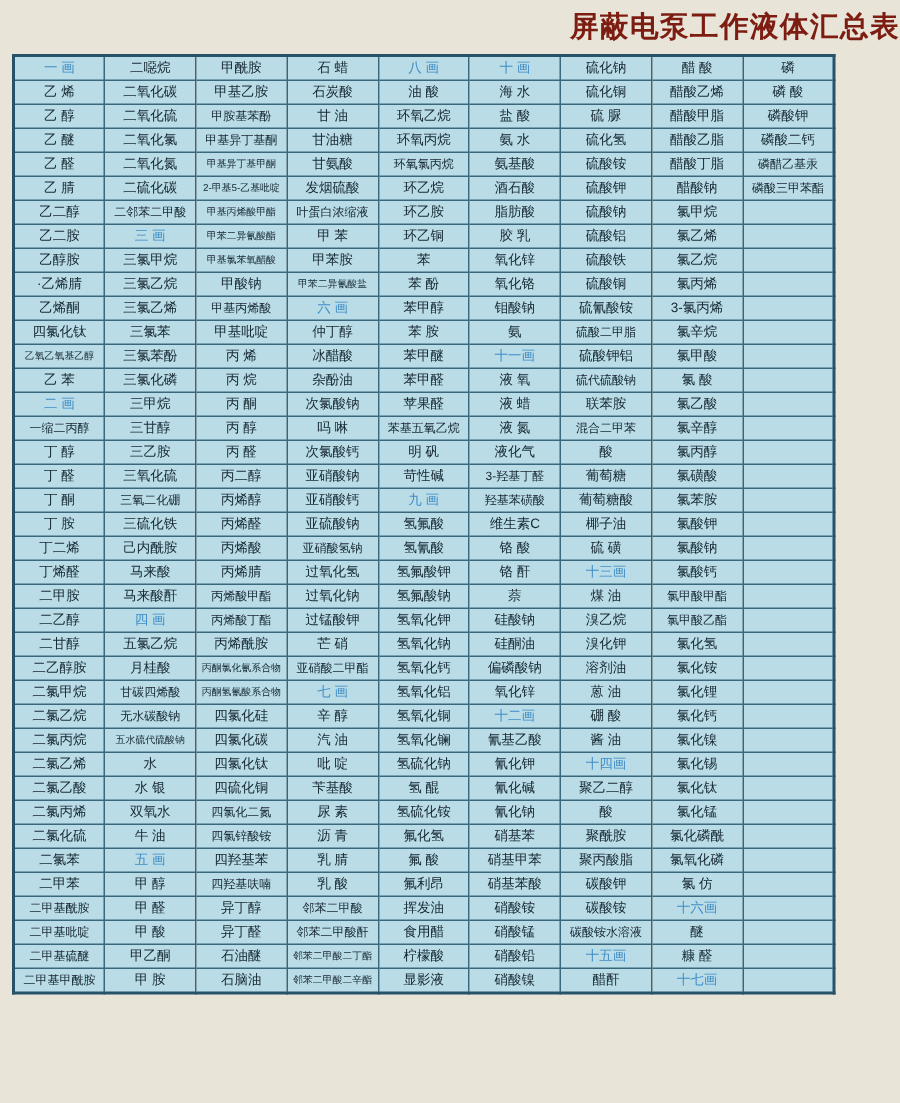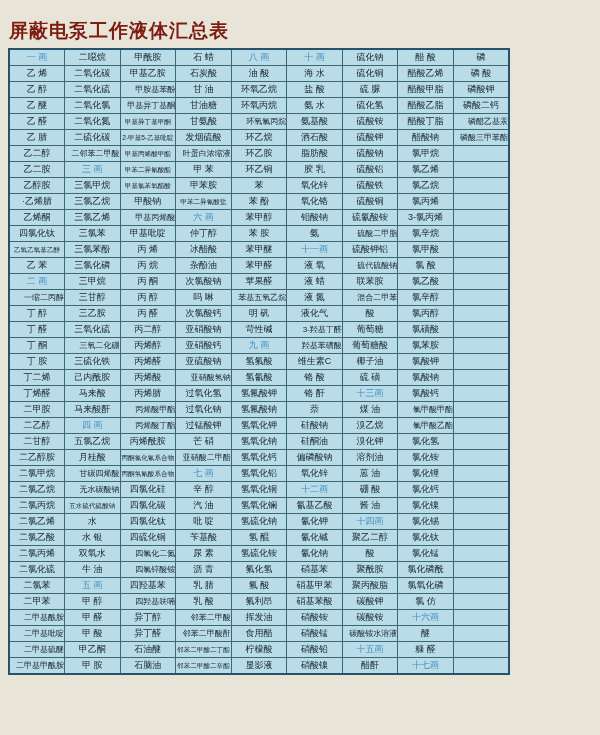--- a/index.html
+++ b/index.html
@@ -15,44 +15,45 @@
   body{
     width:600px;height:735px;overflow:hidden;
     background:var(--page-bg);
     font-family:"Liberation Sans","DejaVu Sans",sans-serif;
   }
   .page-title{
     color:var(--title);
     font-size:19px;
     font-weight:bold;
     letter-spacing:1px;
-    padding:19px 0 5px 9px;
+    padding:7px 0 5px 9px;
     line-height:24px;
+    text-align:right;
   }
   table.sumtab{
     border-collapse:collapse;
     table-layout:fixed;
     margin-left:8px;
-    width:502px;
+    width:549px;
     border:2px solid var(--frame);
   }
   table.sumtab td{
     border:1px solid var(--border);
     background:var(--cell-bg);
     height:15px;
     line-height:15px;
     padding:0;
     text-align:center;
     vertical-align:middle;
     color:var(--ink);
     font-size:9px;
     white-space:pre;
     overflow:hidden;
   }
-  table.sumtab td.sm{font-size:8px;text-align:right;}
+  table.sumtab td.sm{font-size:8px;}
   table.sumtab td.xs{font-size:6.6px;}
   table.sumtab td.cat{color:var(--cat);}
 </style>
 </head>
 <body>
 
 <div class="page-title">屏蔽电泵工作液体汇总表</div>
 
 <table class="sumtab">
   <tbody>

